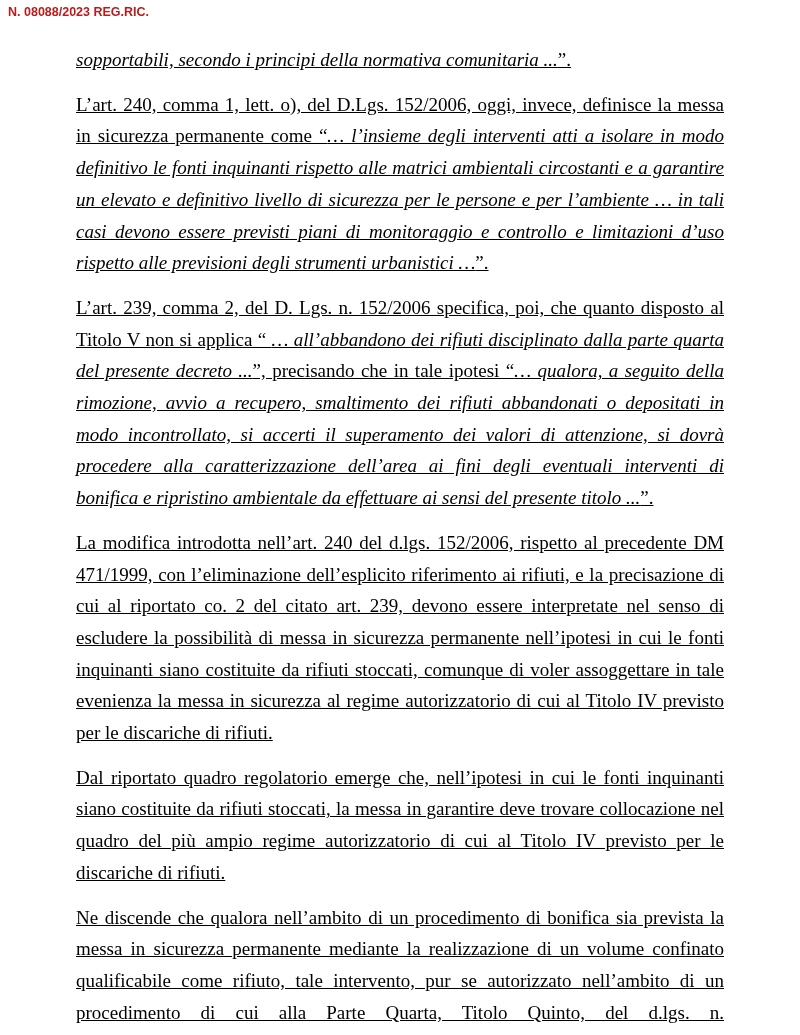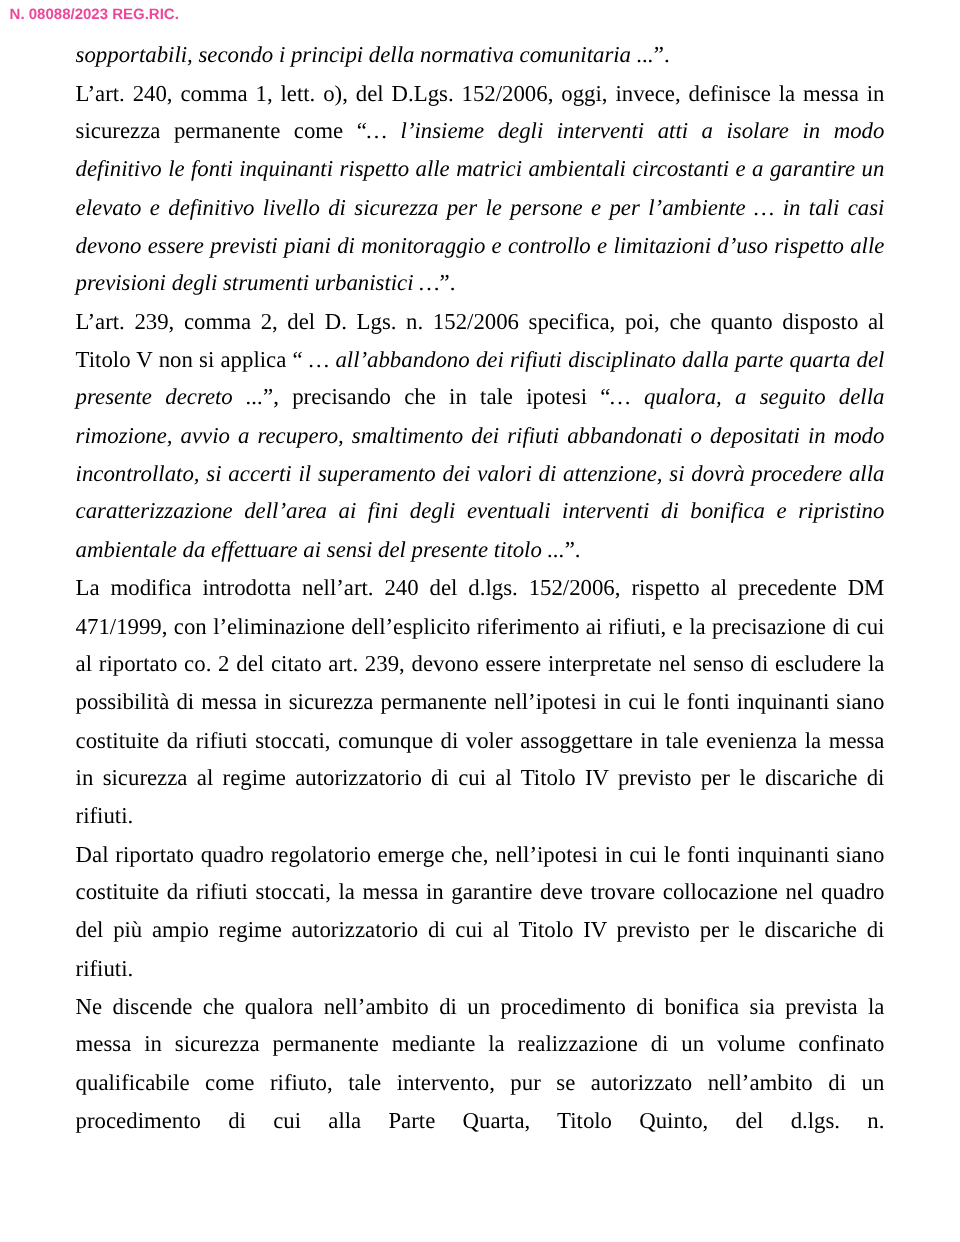--- a/index.html
+++ b/index.html
@@ -16,36 +16,37 @@
     color: #000000;
   }
   .page-header {
     position: absolute;
     top: 5px;
     left: 8px;
     font-family: "Liberation Sans", "DejaVu Sans", sans-serif;
     font-size: 12.5px;
     font-weight: 600;
     letter-spacing: 0px;
-    color: #ec4899;
+    color: #b91c1c;
     white-space: nowrap;
   }
   .doc-body {
     position: absolute;
     top: 31px;
     left: 63px;
     width: 674px;
     font-size: 19px;
     line-height: 31.7px;
     text-align: justify;
     text-justify: inter-word;
   }
   .doc-body p {
-    margin: 0;
+    margin: 13px;
     padding: 0;
+    text-decoration: underline;
   }
   .doc-body p.justify-last {
     text-align-last: justify;
   }
   .doc-body em {
     font-style: italic;
   }
 </style>
 </head>
 <body>

